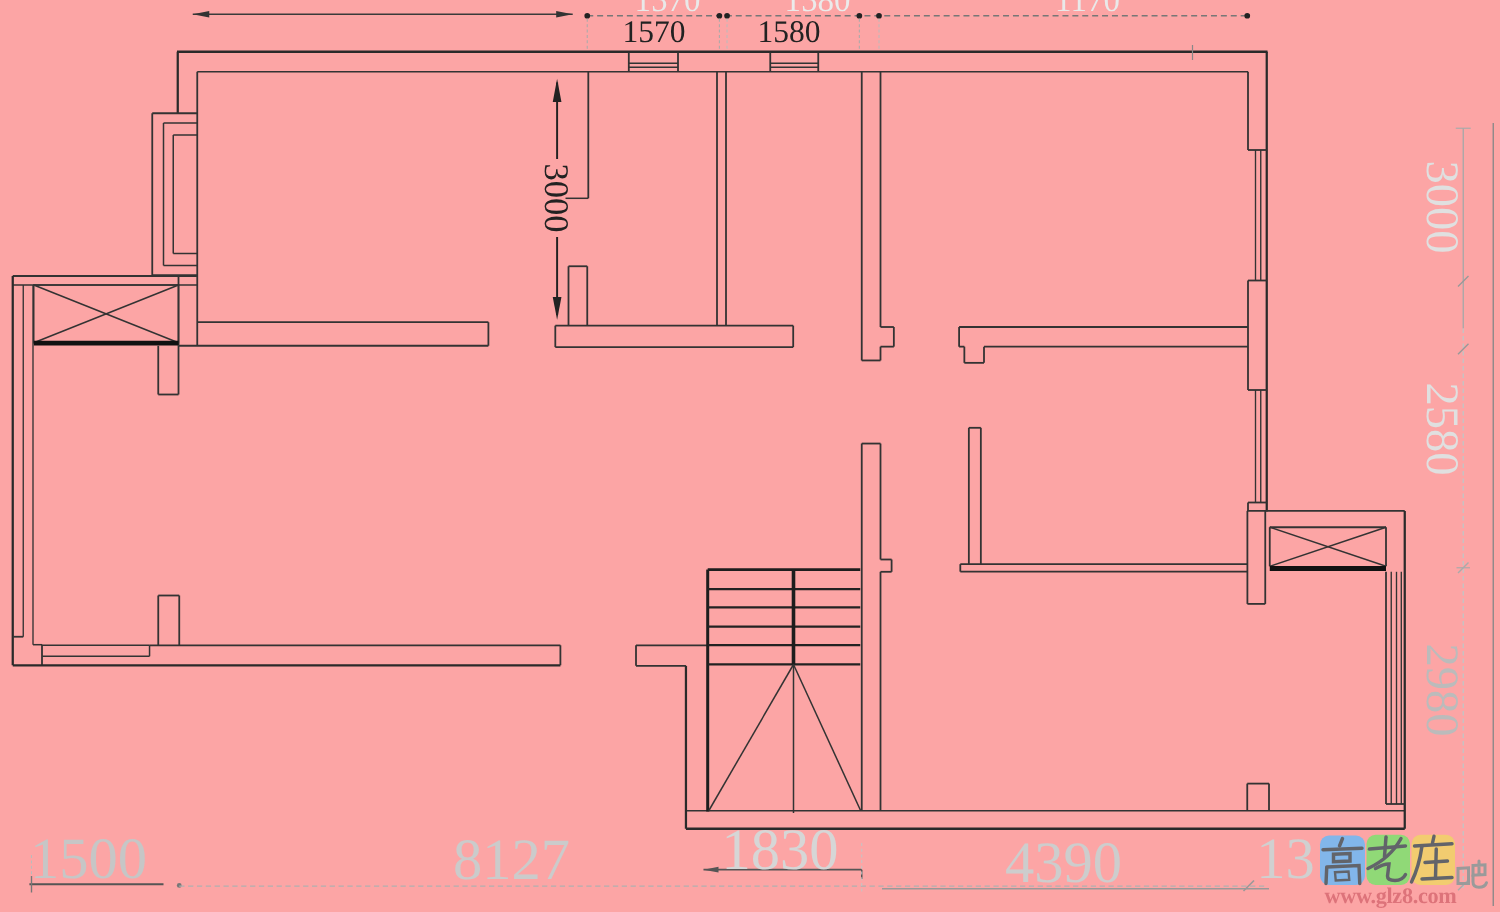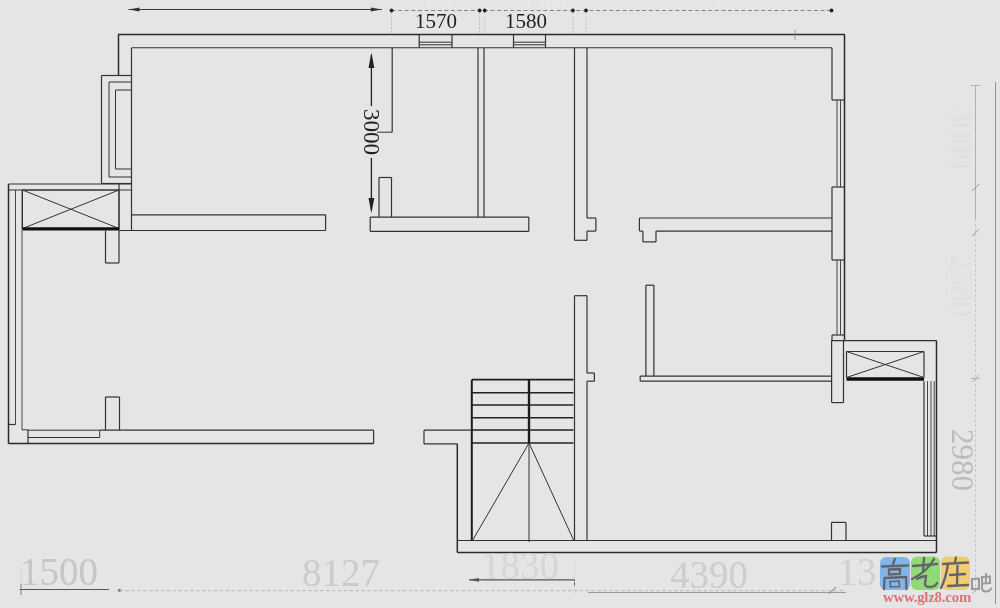--- a/index.html
+++ b/index.html
@@ -1,16 +1,16 @@
 <!DOCTYPE html>
 <html><head>
 <meta charset="utf-8">
 <style>
   html,body{margin:0;padding:0;background:#fbfbfa;}
-  .page{position:relative;width:1000px;height:608px;background:#e5e5e5;overflow:hidden;
+  .page{position:relative;width:1000px;height:608px;background:#fca5a5;overflow:hidden;
         font-family:"Liberation Serif", serif;}
   svg{position:absolute;left:0;top:0;}
   text{font-family:"Liberation Serif", serif;}
 </style>
 </head>
 <body>
 <div class="page">
 <svg width="1000" height="608" viewBox="0 0 1000 608">
 <g fill="none" stroke="#333" stroke-width="1.2">
 

